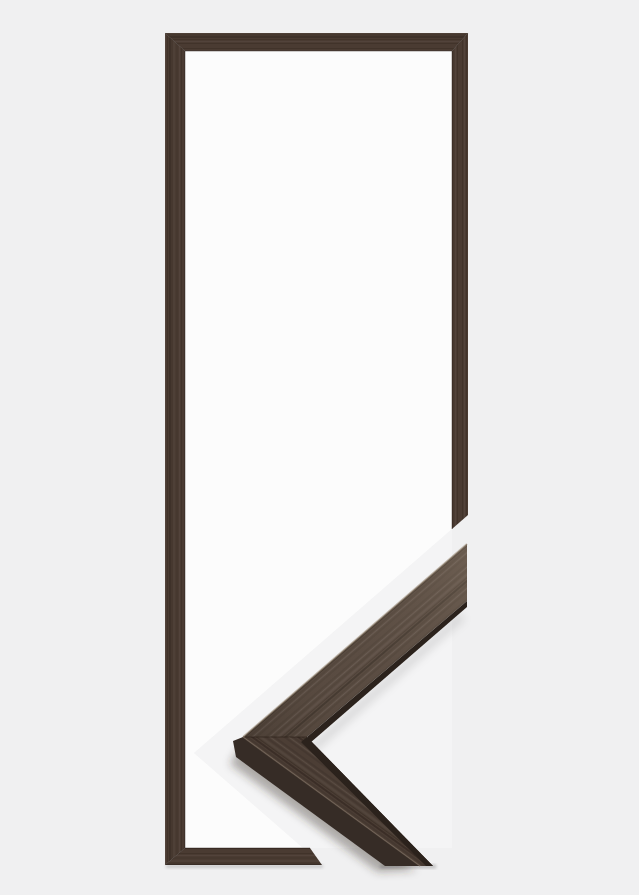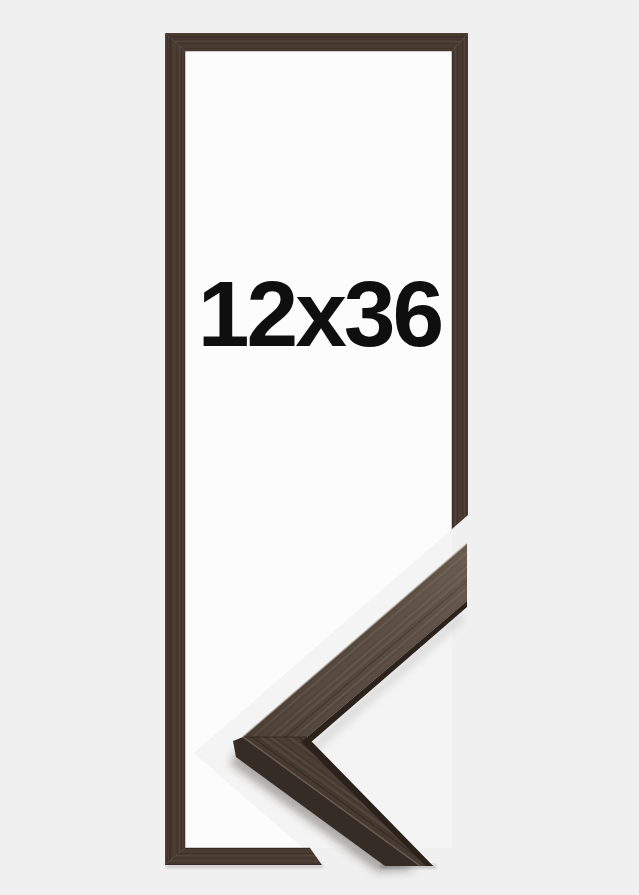--- a/index.html
+++ b/index.html
@@ -106,16 +106,15 @@
       <polygon points="307,737 433,866 426,866 301,742" fill="#2b221c"></polygon>
 
       <path d="M243,737 L307,737" stroke="#241a13" stroke-opacity="0.55" stroke-width="1.2"></path>
 
       <path d="M243,737 L467,544" stroke="#93836f" stroke-opacity="0.55" stroke-width="2" fill="none"></path>
       <path d="M243,737 L420,866" stroke="#6b5b4e" stroke-opacity="0.7" stroke-width="1.5" fill="none"></path>
     </g>
   </svg>
 
   <div class="size-text">
-    <div class="size-line main">12x36</div>
   </div>
 
 </figure>
 
 </body></html>

